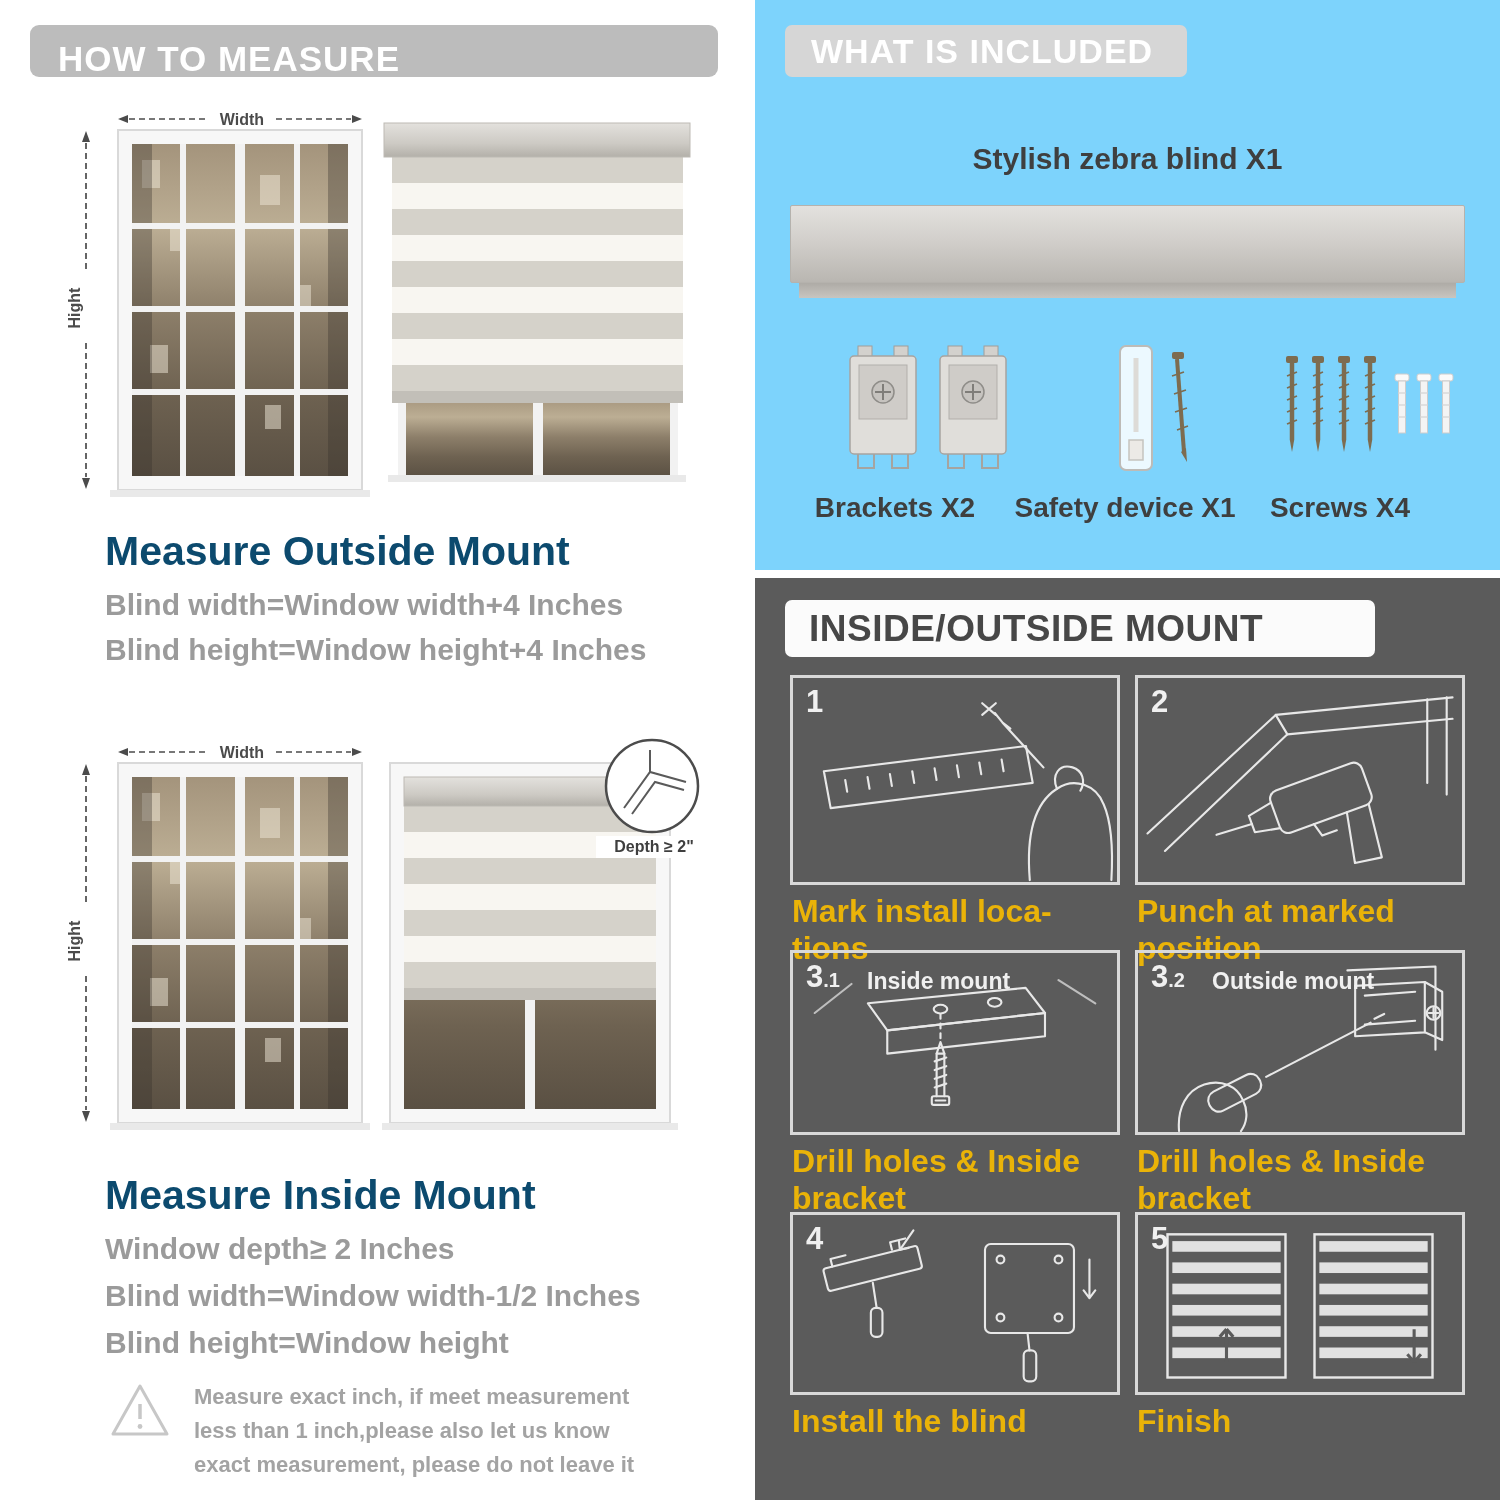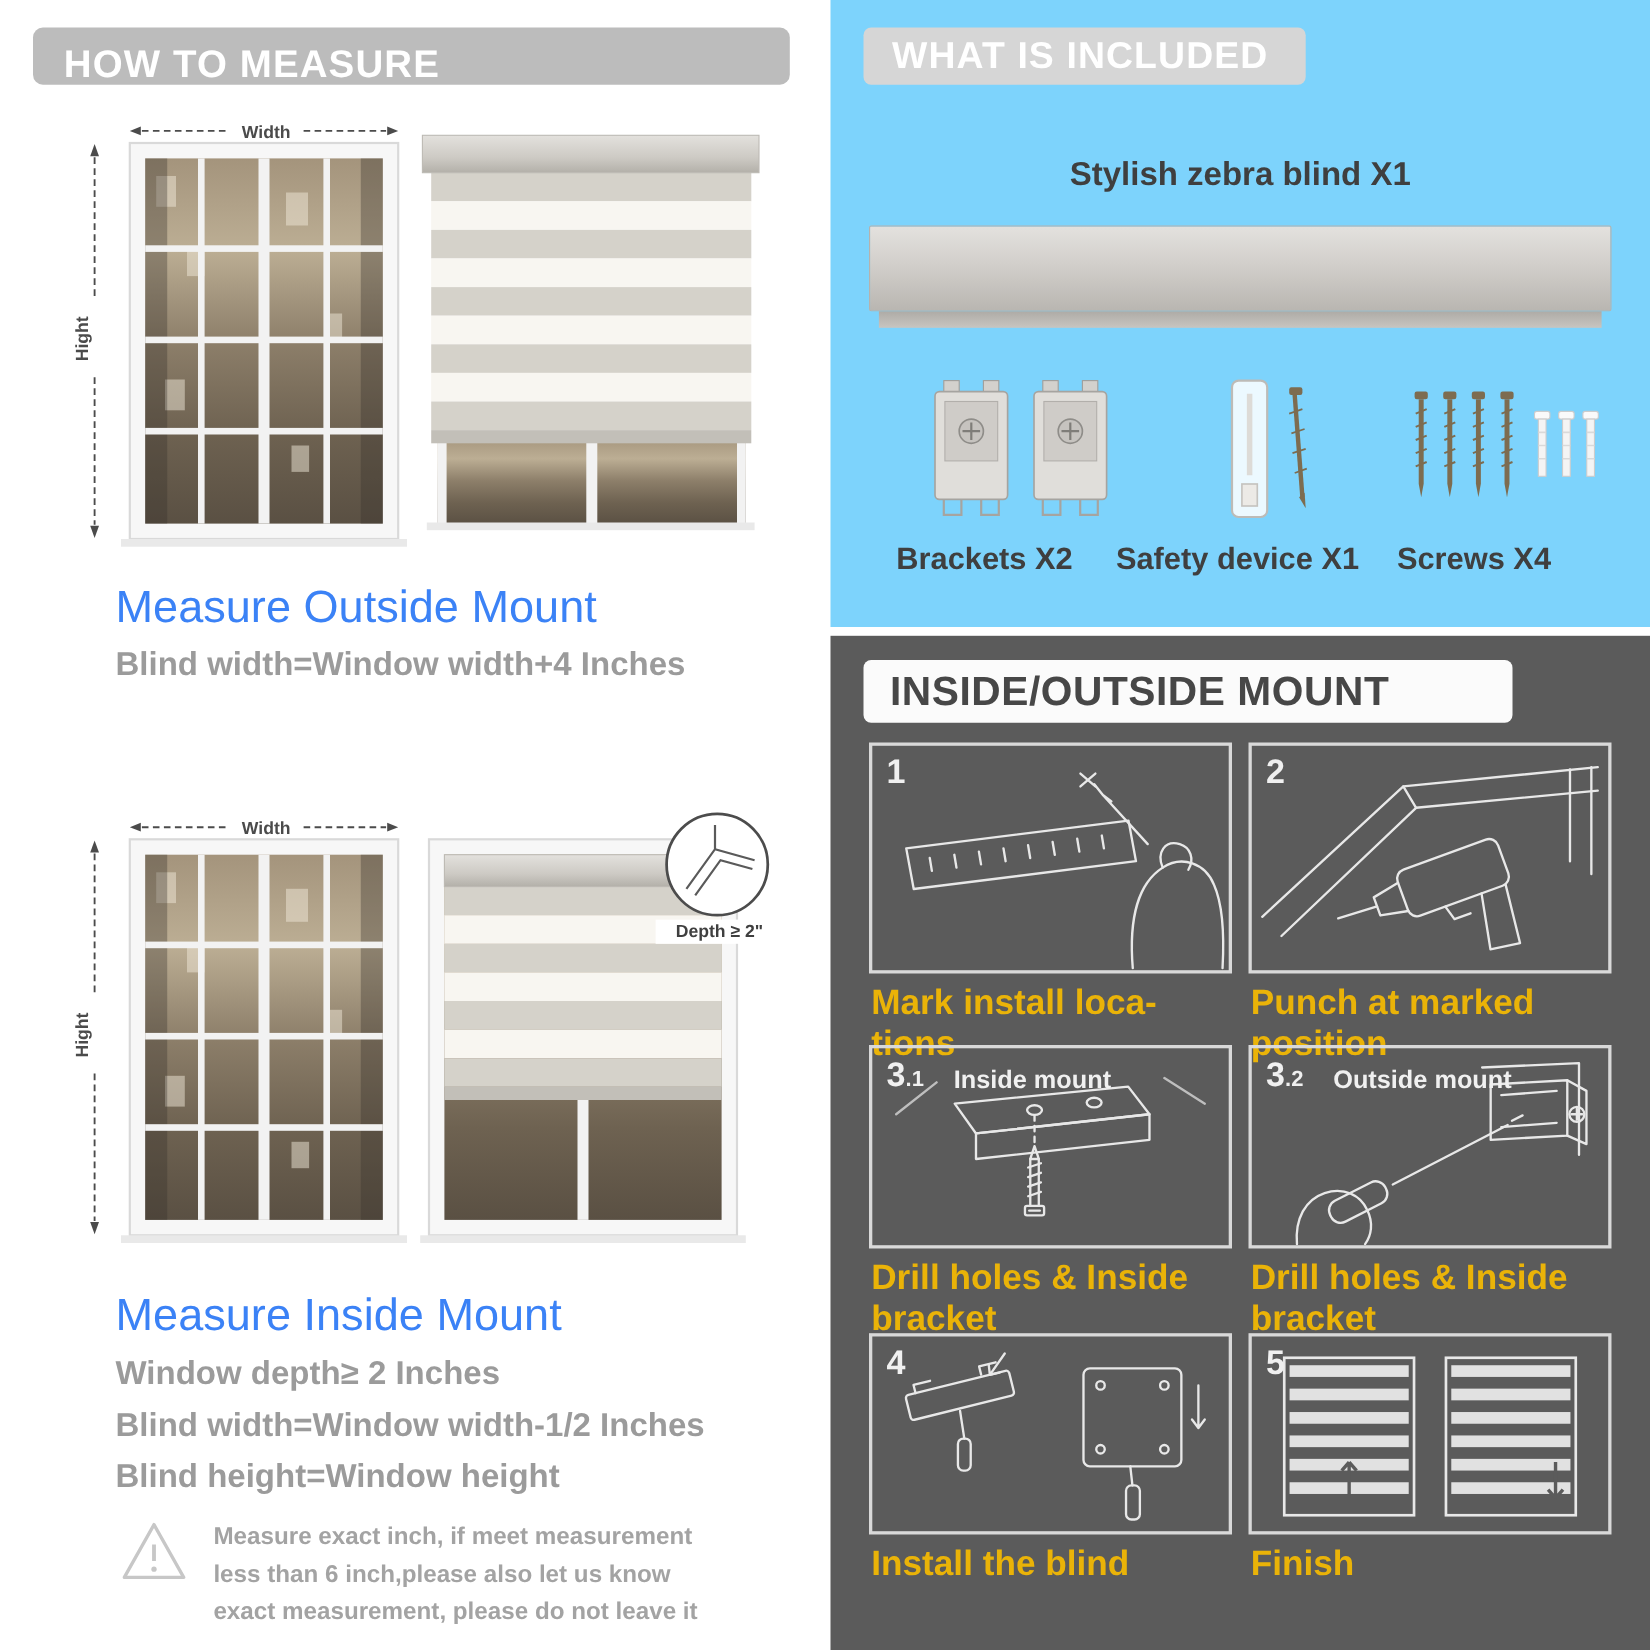--- a/index.html
+++ b/index.html
@@ -6,21 +6,21 @@
   html,body { background:#ffffff; }
   body { font-family:"Liberation Sans", sans-serif; }
   .canvas { position:relative; width:1500px; height:1500px; background:#ffffff; overflow:hidden; }
   .abs { position:absolute; }
 
   
   .left-header { position:absolute; left:30px; top:25px; width:688px; height:52px;
     background:#bcbcbc; border-radius:9px; display:flex; align-items:center; padding-left:28px; }
   .left-header span { color:#ffffff; font-size:35px; font-weight:bold; letter-spacing:1px;margin-top:16px; }
 
-  .m-title { position:absolute; left:105px; color:#3b82f6; font-size:41px; font-weight:normal; }
+  .m-title { position:absolute; left:105px; color:#0c4a6e; font-size:41px; font-weight:bold; }
   .m-line  { position:absolute; left:105px; color:#9b9b9b; font-size:30px; font-weight:bold; }
 
   .warning { position:absolute; left:108px; top:1380px; width:580px; display:flex; gap:22px; align-items:flex-start; }
   .warning p { color:#a3a3a3; font-size:22px; font-weight:bold; line-height:1.55; width:460px; }
 
   svg text { font-family:"Liberation Sans", sans-serif; }
   .dim-label { fill:#4b4b4b; font-size:16px; font-weight:bold; }
   .depth-label { fill:#3f3f3f; font-size:16px; font-weight:bold; }
 
   
@@ -134,20 +134,21 @@
         <rect x="362" y="234" width="291" height="26" fill="#f8f6f1"></rect>
         <rect x="362" y="260" width="291" height="26" fill="#d5d2ca"></rect>
       </g>
       <rect x="362" y="286" width="291" height="12" fill="#c2bfb8"></rect>
       <rect x="354" y="18" width="306" height="34" fill="url(#railA)" stroke="#bdbab4" stroke-width="1"></rect>
     </g>
   </svg>
 
   <h2 class="m-title" style="top:528px;">Measure Outside Mount</h2>
   <p class="m-line" style="top:588px;">Blind width=Window width+4 Inches</p>
+  <p class="m-line" style="top:633px;">Blind height=Window height+4 Inches</p>
 
   <svg class="abs" style="left:30px; top:738px;" width="690" height="425" viewBox="0 0 690 425">
     <defs>
       <linearGradient id="glassB" x1="0" y1="0" x2="0" y2="1">
         <stop offset="0" stop-color="#a4947c"></stop>
           <stop offset="0.25" stop-color="#bcae94"></stop>
         <stop offset="0.5" stop-color="#8d7f6a"></stop>
           <stop offset="0.75" stop-color="#6e6251"></stop>
         <stop offset="1" stop-color="#5a5043"></stop>
       </linearGradient>
@@ -234,21 +235,21 @@
   <p class="m-line" style="top:1232px;">Window depth≥ 2 Inches</p>
   <p class="m-line" style="top:1279px;">Blind width=Window width-1/2 Inches</p>
   <p class="m-line" style="top:1326px;">Blind height=Window height</p>
 
   <div class="warning">
     <svg width="64" height="62" viewBox="0 0 64 62">
       <path d="M 32 6 L 59 54 L 5 54 Z" fill="none" stroke="#c7c7c7" stroke-width="3" stroke-linejoin="round"></path>
       <line x1="32" y1="24" x2="32" y2="39" stroke="#c7c7c7" stroke-width="3.5"></line>
       <circle cx="32" cy="46.5" r="2.4" fill="#c7c7c7"></circle>
     </svg>
-    <p>Measure exact inch, if meet measurement less than 6 inch,please also let us know exact measurement, please do not leave it</p>
+    <p>Measure exact inch, if meet measurement less than 1 inch,please also let us know exact measurement, please do not leave it</p>
   </div>
 
   <section class="included">
     <div class="included-header">
       <span>WHAT IS INCLUDED</span>
     </div>
 
     <div class="blind-label">Stylish zebra blind X1</div>
     <div class="headrail"></div>
 

